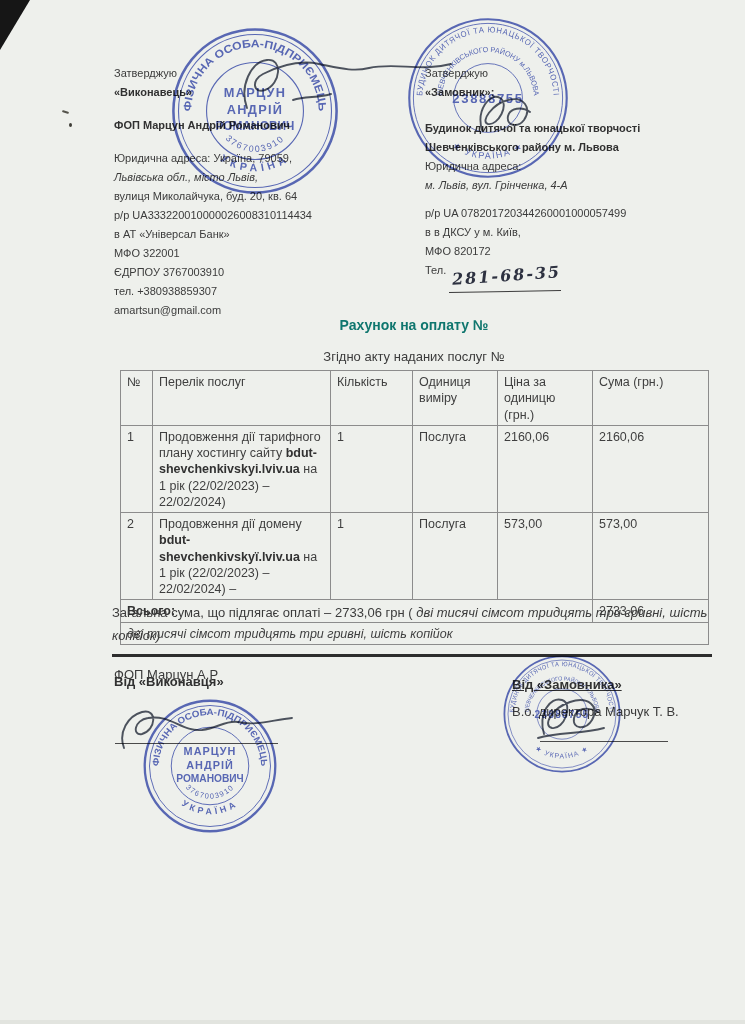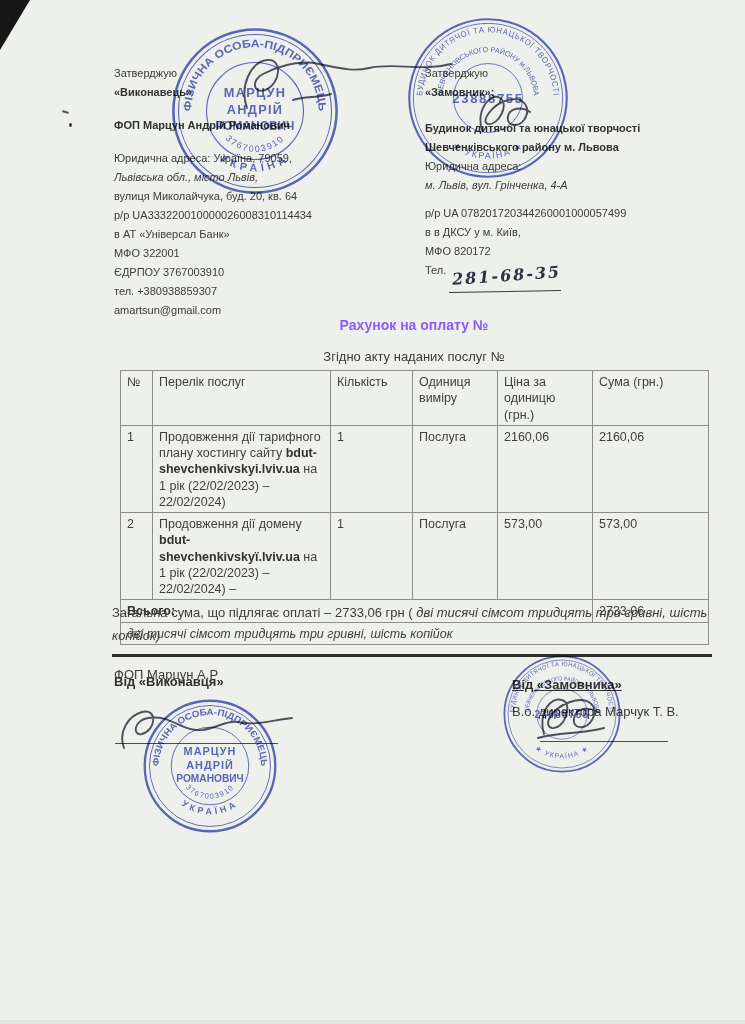--- a/index.html
+++ b/index.html
@@ -16,21 +16,21 @@
   .speck2{position:absolute;left:69px;top:123px;width:3px;height:4px;background:#3e3d37;border-radius:50%;}
   .blk{position:absolute;font-size:11px;line-height:19px;}
   .b{font-weight:bold;color:#313131;}
   .i{font-style:italic;}
   .gap-lg{margin-top:14px;}
   .gap-md{margin-top:9px;}
   .exec-block{left:114px;top:64px;width:305px;}
   .cust-block{left:425px;top:64px;width:300px;}
   .cust-stamp-gap{height:17px;}
   .doc-title{position:absolute;left:120px;top:317px;width:588px;text-align:center;
-    font-size:14px;font-weight:bold;color:#8b5cf6;}
+    font-size:14px;font-weight:bold;color:#0f766e;}
   .doc-subtitle{position:absolute;left:120px;top:349px;width:588px;text-align:center;font-size:13px;}
   table.invoice{position:absolute;left:120px;top:370px;width:588px;border-collapse:collapse;
     font-size:12.5px;line-height:1.3;color:#3f3f3f;table-layout:fixed;}
   table.invoice td{border:1px solid #8c8c8c;padding:3px 7px 2px 6px;vertical-align:top;text-align:left;}
   table.invoice tr.hdr td{height:46px;}
   table.invoice tr.r1 td{height:58px;}
   table.invoice tr.r2 td{height:52px;}
   td.total-label{text-align:right;font-weight:bold;color:#313131;padding-right:9px;}
   td.words{text-align:right;font-style:italic;padding-right:9px;margin-left:12px;}
   .summary{position:absolute;left:112px;top:601px;width:600px;font-size:13px;line-height:23px;

